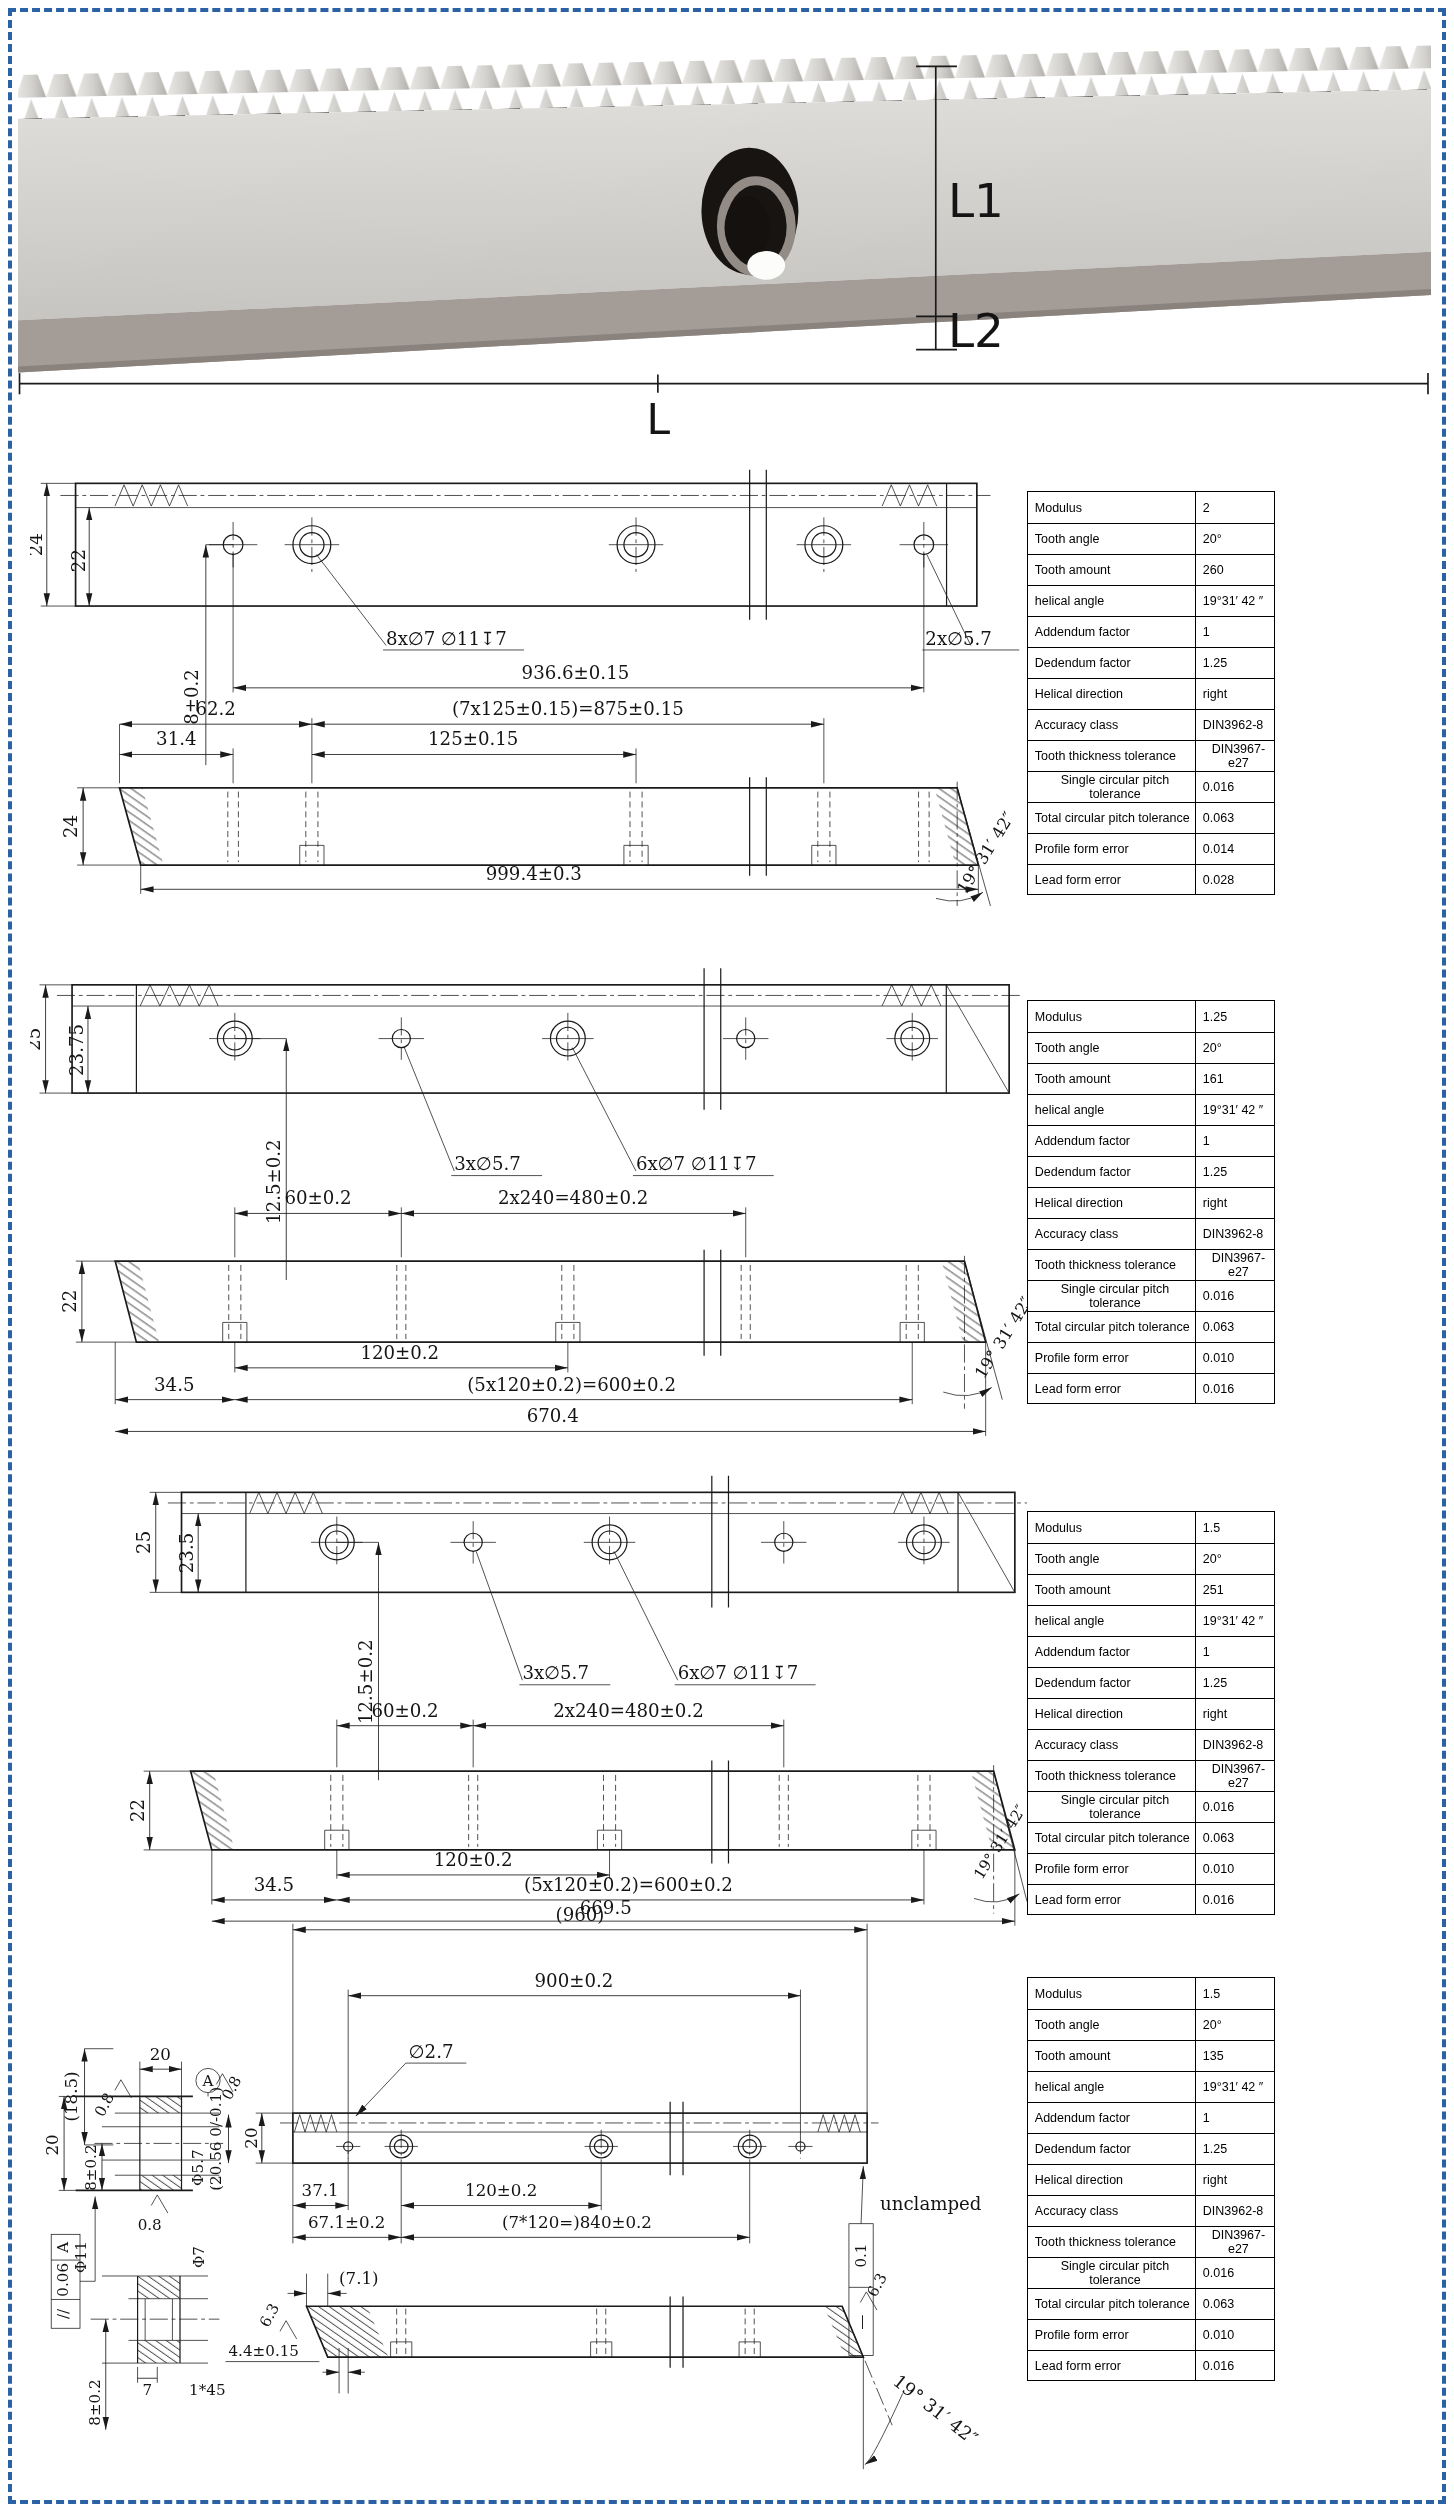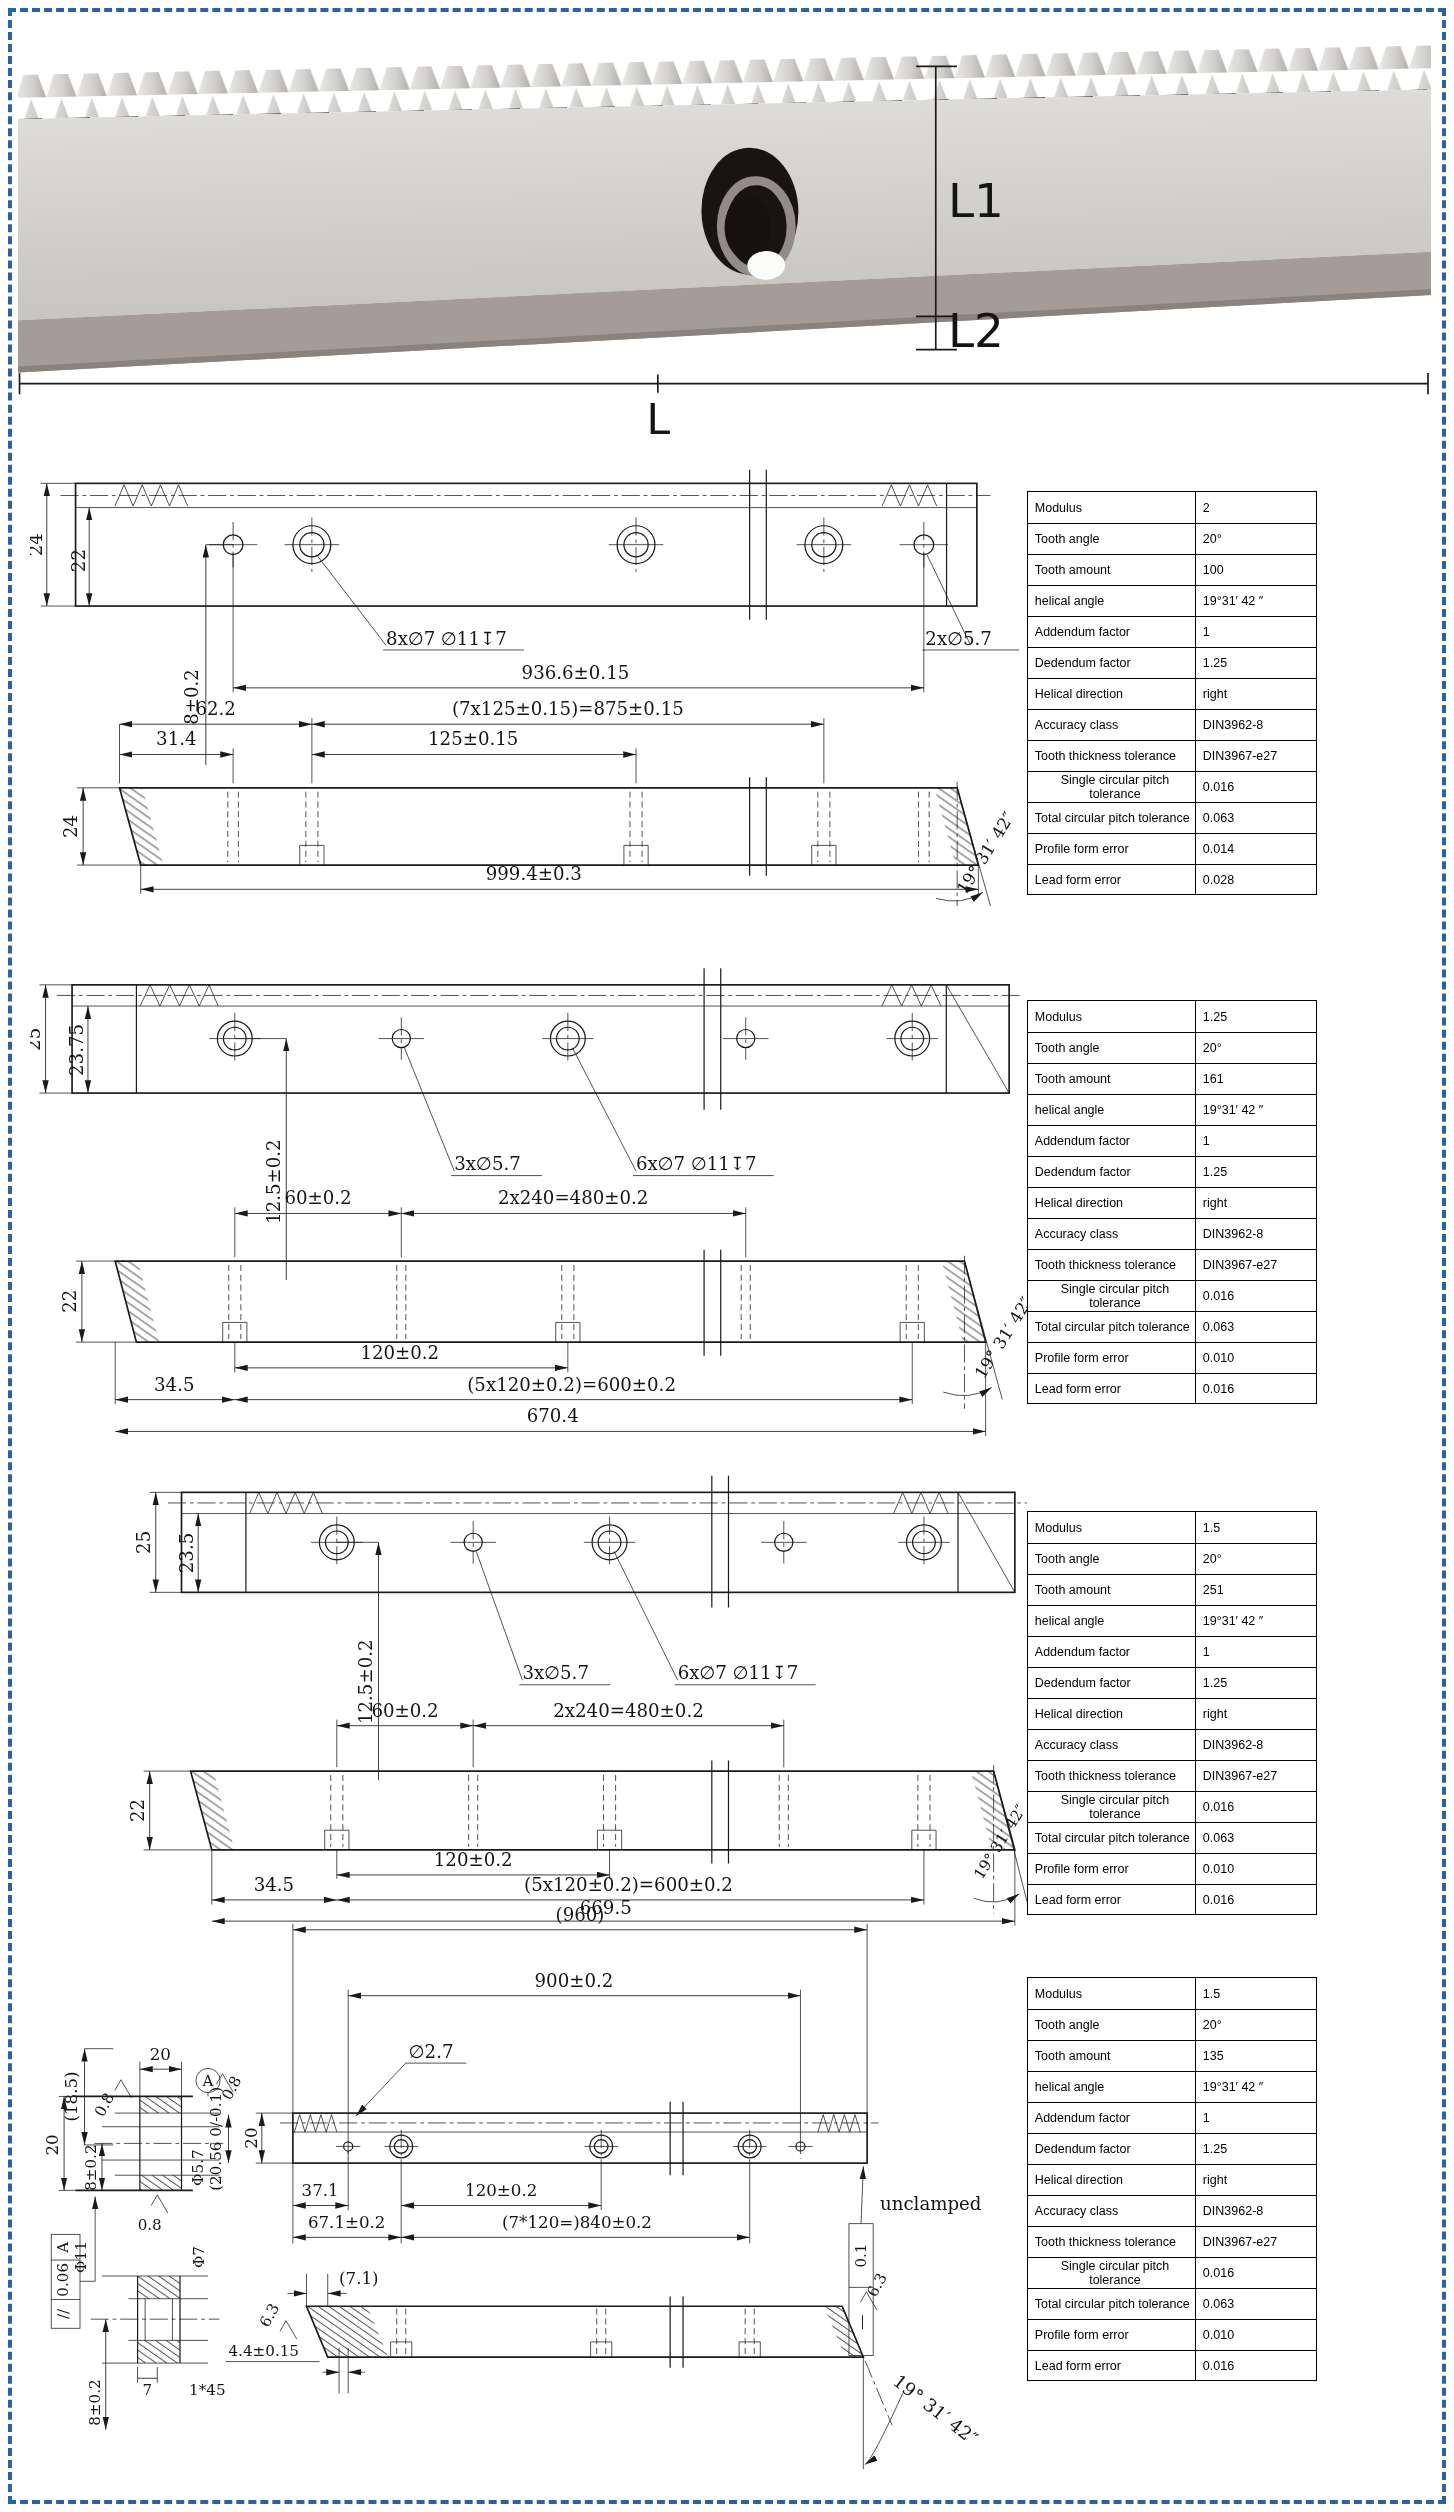--- a/index.html
+++ b/index.html
@@ -1,21 +1,21 @@
 <!DOCTYPE html>
 <html style="font-size:12px"><head>
 <meta charset="utf-8">
 <style>
   html,body{margin:0;padding:0;background:#ffffff;}
   .page{position:relative;width:1454px;height:2512px;background:#fff;overflow:hidden;
         font-family:"Liberation Sans",sans-serif;text-align:center;}
   .pborder{position:absolute;inset:7.6px;border:4.5px dashed #2b62a6;pointer-events:none;}
   .abs{position:absolute;}
   
-  .spec{position:absolute;left:1027px;width:290px;border:1.5px solid #000;background:#fff;box-sizing:border-box;}
+  .spec{position:absolute;left:1027px;width:248px;border:1.5px solid #000;background:#fff;box-sizing:border-box;}
   .srow{display:flex;height:31px;box-sizing:border-box;border-top:1.1px solid #000;}
   .srow:first-child{border-top:none;}
   .sl{width:168px;box-sizing:border-box;border-right:1.1px solid #000;padding-left:6.8px;
       display:flex;align-items:center;font-size:12.5px;color:#000;}
   .sv{flex:1;padding-left:6.8px;display:flex;align-items:center;font-size:12.5px;color:#000;}
   
   svg text{font-family:"DejaVu Serif","DejaVu Sans",serif;fill:#141414;}
   .t24{font-size:24px;} .t22{font-size:22px;} .t20{font-size:20px;} .mid{text-anchor:middle;}
   .big{font-family:"DejaVu Sans","Liberation Sans",sans-serif;font-size:62px;}
   .bigl{font-family:"DejaVu Sans","Liberation Sans",sans-serif;font-size:56px;}
@@ -587,21 +587,21 @@
     <div class="srow">
         <div class="sl">Modulus</div>
         <div class="sv">2</div>
       </div>
     <div class="srow">
         <div class="sl">Tooth angle</div>
         <div class="sv">20°</div>
       </div>
     <div class="srow">
         <div class="sl">Tooth amount</div>
-        <div class="sv">100</div>
+        <div class="sv">260</div>
       </div>
     <div class="srow">
         <div class="sl">helical angle</div>
         <div class="sv">19°31′ 42 ″</div>
       </div>
     <div class="srow">
         <div class="sl">Addendum factor</div>
         <div class="sv">1</div>
       </div>
     <div class="srow">

